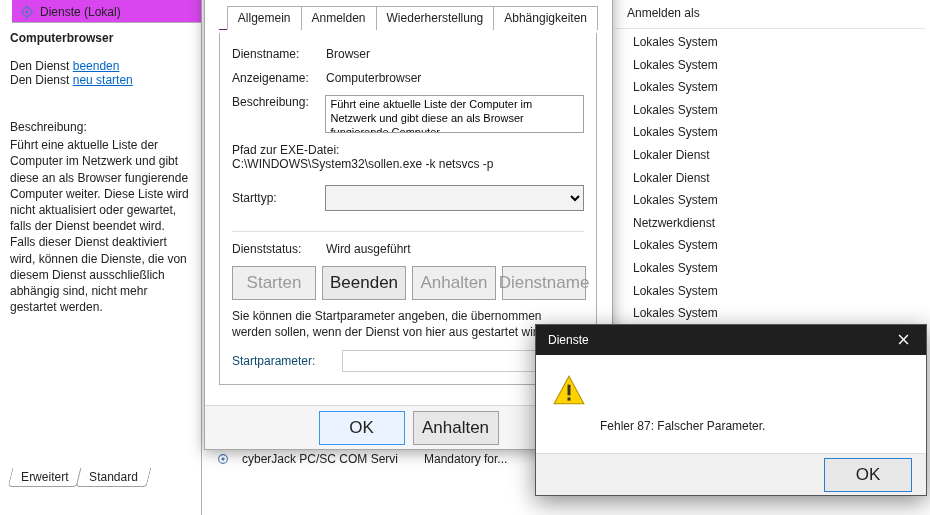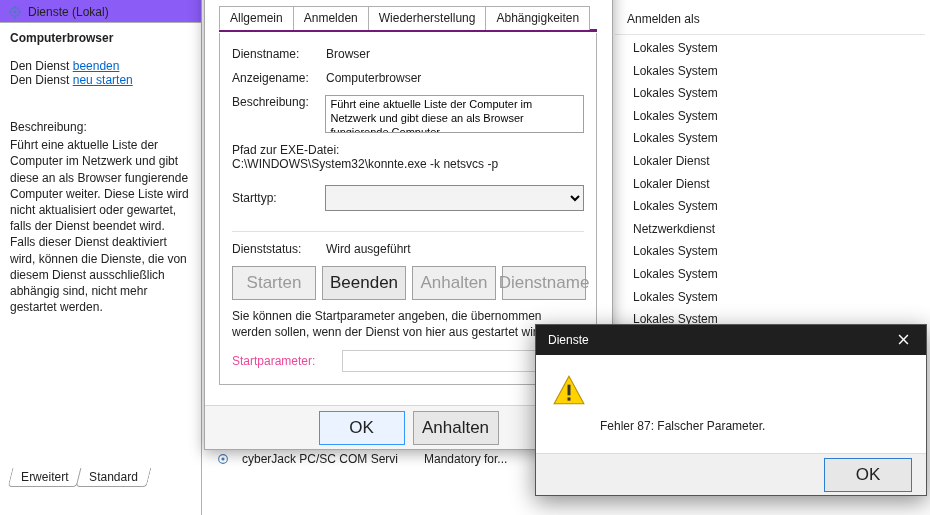--- a/index.html
+++ b/index.html
@@ -21,22 +21,23 @@
     width: 202px;
     height: 515px;
     border-right: 1px solid #b0b0b0;
     padding: 0;
   }
   .left-header {
     display: flex; align-items: center;
     gap: 6px;
     padding: 4px 6px 2px 8px;
     border-bottom: 1px solid #b0b0b0;
-    background: #8b5cf6;
+    background: #d946ef;
     height: 23px;
+    margin-left: 12px;
   }
   .gear-icon { width:14px; height:14px; display:inline-block; }
   .left-title { font-weight: normal; font-size: 12px; }
   .left-body { padding: 8px 10px 0 10px; }
   .svc-name-bold { font-weight: bold; margin-bottom: 14px; font-size:12px; }
   .link { color: #0066cc; text-decoration: underline; cursor: pointer; }
   .desc-block { margin-top: 32px; line-height: 1.35; font-size:12px; }
   .desc-head { margin-bottom: 2px; }
   
   .bottom-tabs {
@@ -58,21 +59,20 @@
   }
   .bt-tab.first { transform: skewX(-14deg); }
   .bt-tab.first span { display:inline-block; transform: skewX(14deg); }
   .bt-tab.second { transform: skewX(-14deg); }
   .bt-tab.second span { display:inline-block; transform: skewX(14deg); }
   
   .right-list {
     position: absolute;
     left: 615px; top: 0;
     width: 310px; height: 448px;
-    padding-top: 6px;
   }
   .right-col-header {
     padding: 6px 8px 8px 12px;
     font-size: 12px;
     color: #222;
     border-bottom: 1px solid #e5e5e5;
     margin-bottom: 2px;
   }
   .right-rows { padding-left: 6px; }
   .right-row {
@@ -87,22 +87,23 @@
     left: 204px; top: -22px;
     width: 409px; height: 472px;
     background: #fff;
     border: 1px solid #a8a8a8;
     box-shadow: 0 3px 14px rgba(0,0,0,0.35);
   }
   .tabstrip {
     display: flex;
     margin: 26px 0 4px 14px;
     position: relative;
-    border-bottom: 3px solid #701a75;
+    border-bottom: 1px solid #701a75;
     width: 378px;
+    justify-content: flex-end;
   }
   .tab {
     padding: 4px 10px 4px 10px;
     font-size: 12px;
     border: 1px solid #b0b0b0;
     border-bottom: none;
     margin-right: -1px;
     background: #fff;
     position: relative; top: 1px;
     cursor: default;
@@ -147,21 +148,21 @@
     background: #e9e9e9;
     font-size: 17px;
     padding: 16px 8px;
     cursor: default;
   }
   .btn.enabled { background:#e9e9e9; color:#222; cursor:pointer; }
   .btn.disabled { background:#efefef; color:#9a9a9a; }
   .btn-row { display:flex; gap: 6px; margin: 6px 0 4px 0; }
   .hint { margin-top: 8px; line-height: 1.35; }
   .param-row { display:flex; align-items:center; margin-top: 10px; }
-  .param-row .lab { width: 110px; color:#ec4899; }
+  .param-row .lab { width: 110px; color:#0c4a6e; }
   .param-input {
     flex:1; height: 22px;
     border: 1px solid #ccc;
     background: #fff;
     padding: 2px 4px;
     font-size: 12px;
   }
   .props-footer {
     position:absolute; left:0; right:0; bottom:0;
     height: 44px;
@@ -305,21 +306,21 @@
       <div class="row2">
         <span class="lab">Anzeigename:</span>
         <span class="val">Computerbrowser</span>
       </div>
       <div class="row2">
         <span class="lab">Beschreibung:</span>
         <textarea readonly="" class="desc-box" style="">Führt eine aktuelle Liste der Computer im Netzwerk und gibt diese an als Browser fungierende Computer</textarea>
       </div>
       <div class="exe-path">
         <div>Pfad zur EXE-Datei:</div>
-        <div>C:\WINDOWS\System32\konnte.exe -k netsvcs -p</div>
+        <div>C:\WINDOWS\System32\sollen.exe -k netsvcs -p</div>
       </div>
       <div class="row2" style="align-items:center;">
         <span class="lab">Starttyp:</span>
         <select class="select-start">
           <option>Automatisch (Verzögerter Start)</option>
         </select>
       </div>
       <div class="hr-light"></div>
       <div class="row2">
         <span class="lab">Dienststatus:</span>

